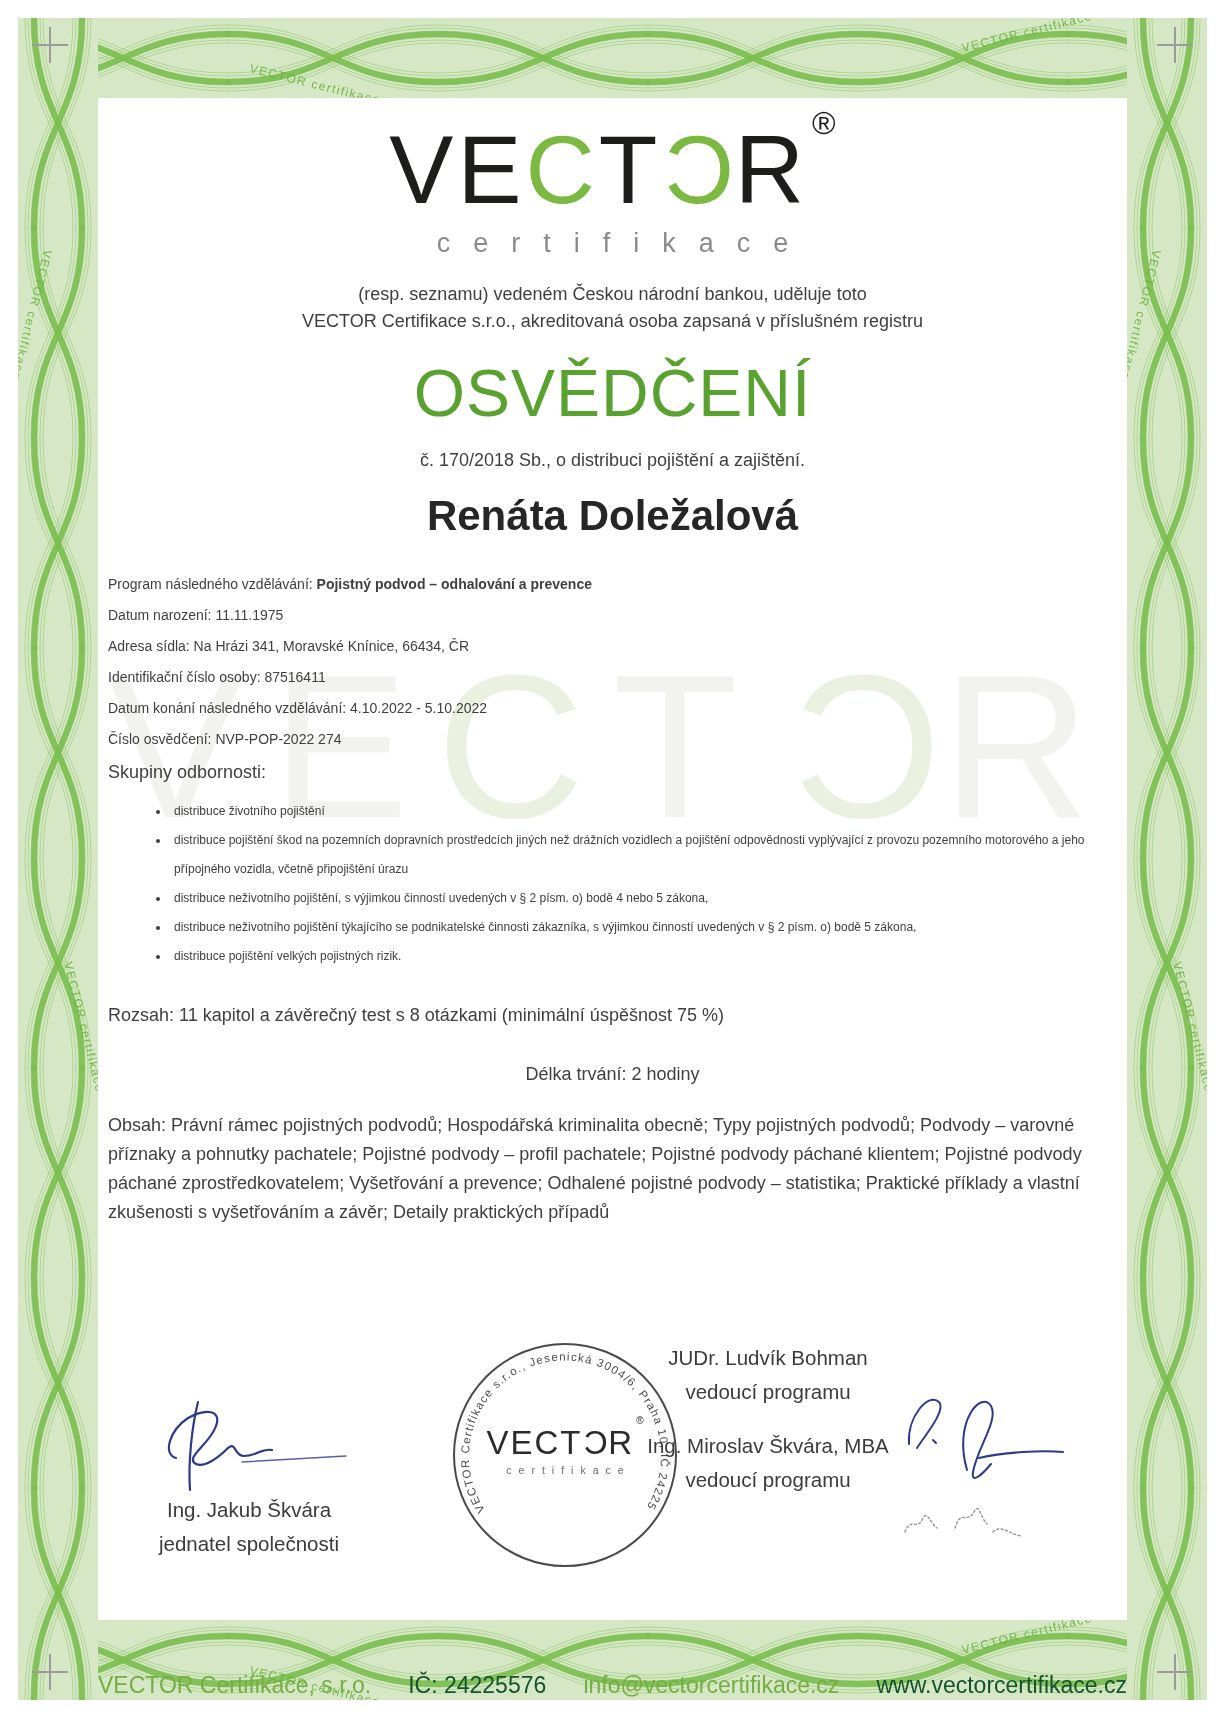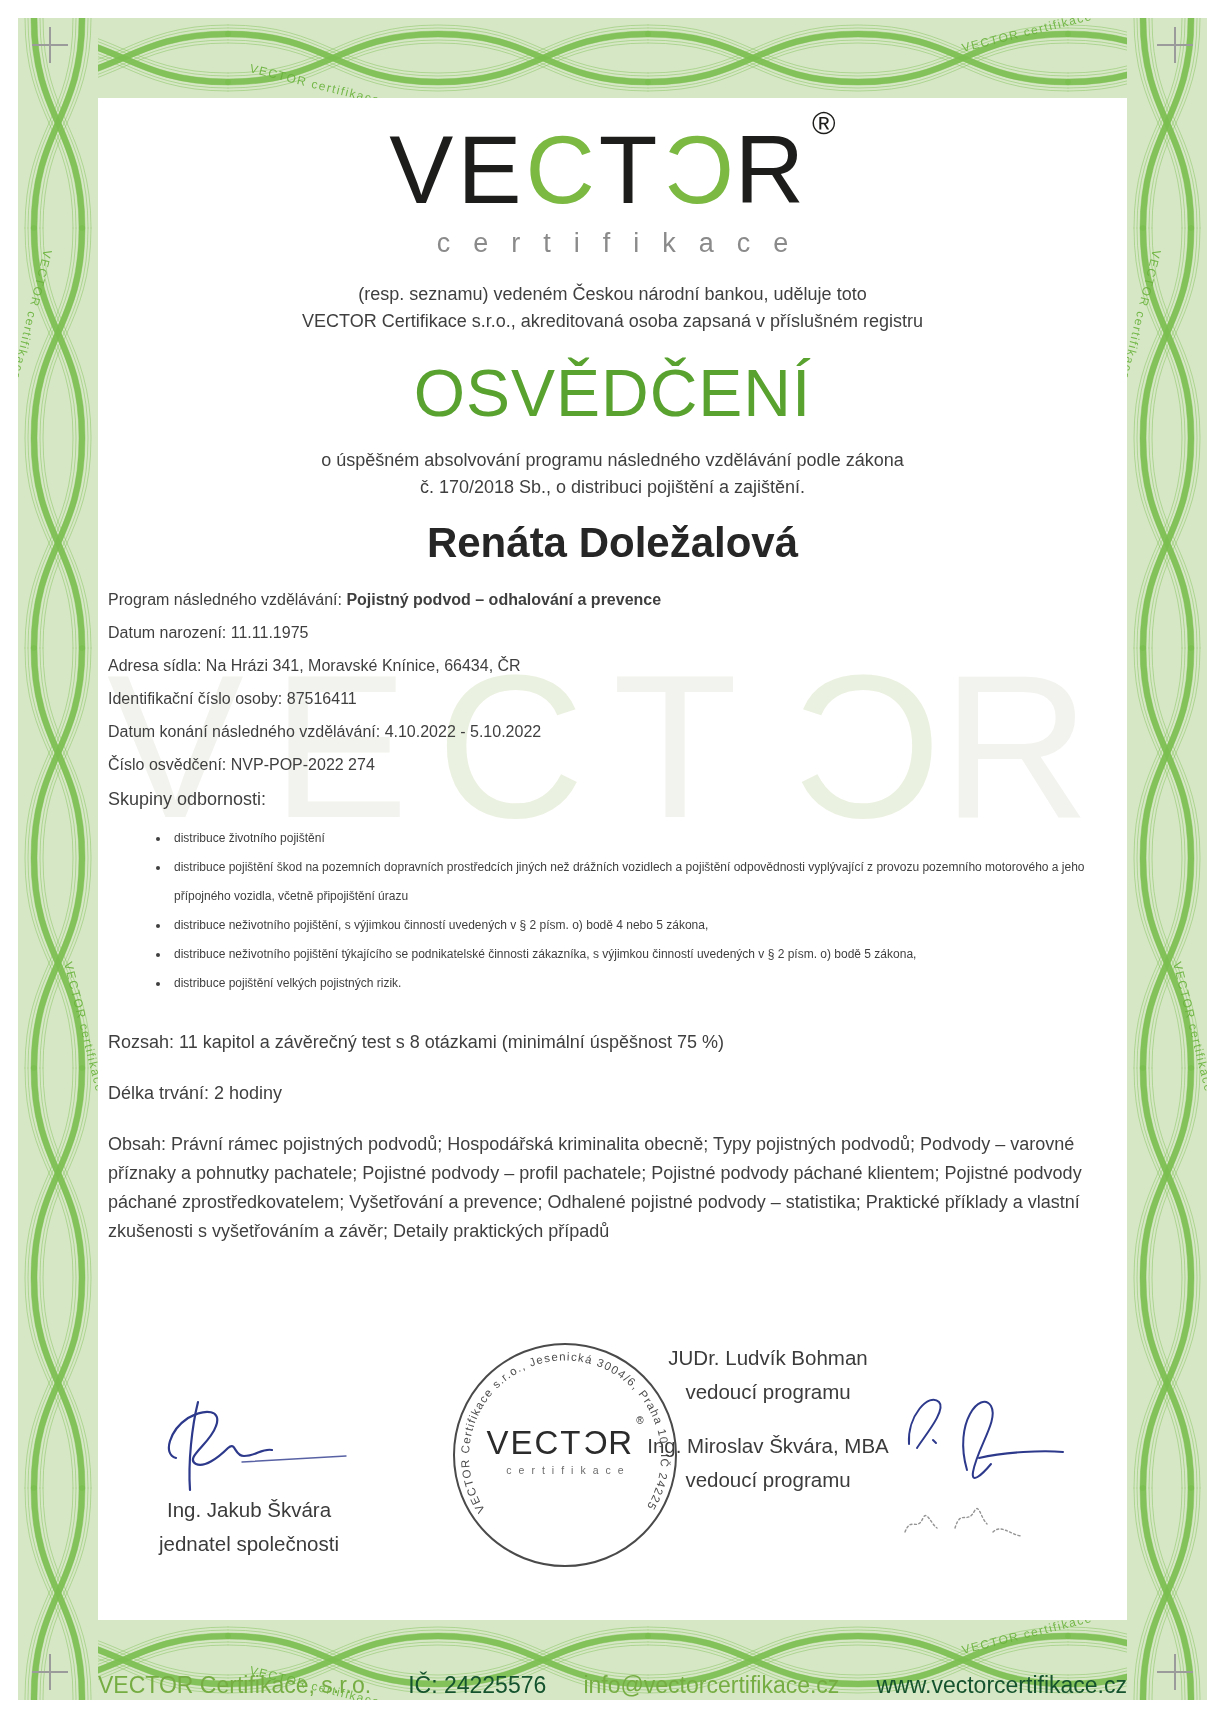--- a/index.html
+++ b/index.html
@@ -34,30 +34,30 @@
   .lg-green{color:#7bb942;}
   .lg-reg{font-size:32px;vertical-align:super;position:relative;top:-36px;letter-spacing:0;margin-left:4px;}
   .logo-sub{text-align:center;color:#8a8a8a;font-size:27px;letter-spacing:23px;text-indent:23px;margin-top:10px;}
 
   .center-par{font-size:18px;line-height:27px;text-align:center;margin:0;}
   .intro{margin-top:22px;}
   .cert-title{margin:20px 0 0 0;text-align:center;font-size:66px;font-weight:400;color:#59a230;letter-spacing:1px;}
   .subtitle{margin-top:16px;}
   .holder-name{margin:18px 0 0 0;text-align:center;font-size:42px;font-weight:700;color:#262626;}
 
-  .fields{margin-top:24px;font-size:16px;}
+  .fields{margin-top:36px;font-size:14px;}
   .field{margin-bottom:15px;}
   .bold{font-weight:700;}
   .groups-label{font-size:18px;margin-top:2px;}
   ul.groups{margin:14px 0 0 46px;padding:0 0 0 16px;font-size:12px;line-height:29px;}
   ul.groups li{padding-left:4px;}
 
   .par-left{font-size:18px;line-height:29px;margin:0;}
   .rozsah{margin-top:30px;}
-  .delka{margin-top:22px;}
+  .delka{margin-top:30px;text-align:center;}
   .obsah{margin-top:22px;}
 
   
   .seal{position:absolute;left:450px;top:1340px;width:230px;height:230px;z-index:2;}
   .seal svg{position:absolute;left:0;top:0;}
   .seal-logo{position:absolute;left:0;top:86px;width:100%;text-align:center;line-height:1;
              font-size:33px;letter-spacing:2px;color:#2b2b2b;}
   .seal-logo .lg-reg{font-size:10px;top:-18px;margin-left:2px;}
   .seal-sub{position:absolute;left:0;top:124px;width:100%;text-align:center;
             font-size:10.5px;letter-spacing:7px;text-indent:7px;color:#6b6b6b;}
@@ -379,21 +379,20 @@
       <div class="logo-sub">certifikace</div>
 
       <div class="intro">
         <p class="center-par">(resp. seznamu) vedeném Českou národní bankou, uděluje toto</p>
         <p class="center-par">VECTOR Certifikace s.r.o., akreditovaná osoba zapsaná v příslušném registru</p>
       </div>
 
       <h1 class="cert-title">OSVĚDČENÍ</h1>
 
       <div class="subtitle">
-        <p class="center-par">o úspěšném absolvování programu následného vzdělávání podle zákona</p>
         <p class="center-par">č. 170/2018 Sb., o distribuci pojištění a zajištění.</p>
       </div>
 
       <h2 class="holder-name">Renáta Doležalová</h2>
 
       <div class="fields">
         <div class="field"><span>Program následného vzdělávání: </span><span class="bold">Pojistný podvod – odhalování a prevence</span></div>
         <div class="field"><span>Datum narození: </span><span>11.11.1975</span></div>
         <div class="field"><span>Adresa sídla: </span><span>Na Hrázi 341, Moravské Knínice, 66434, ČR</span></div>
         <div class="field"><span>Identifikační číslo osoby: </span><span>87516411</span></div>

